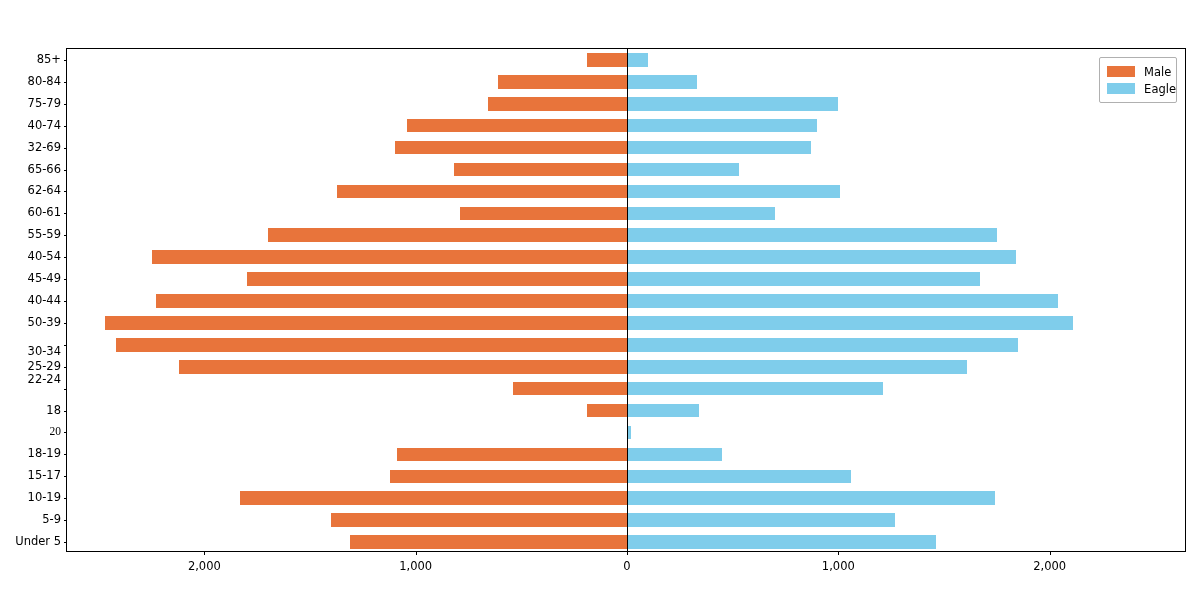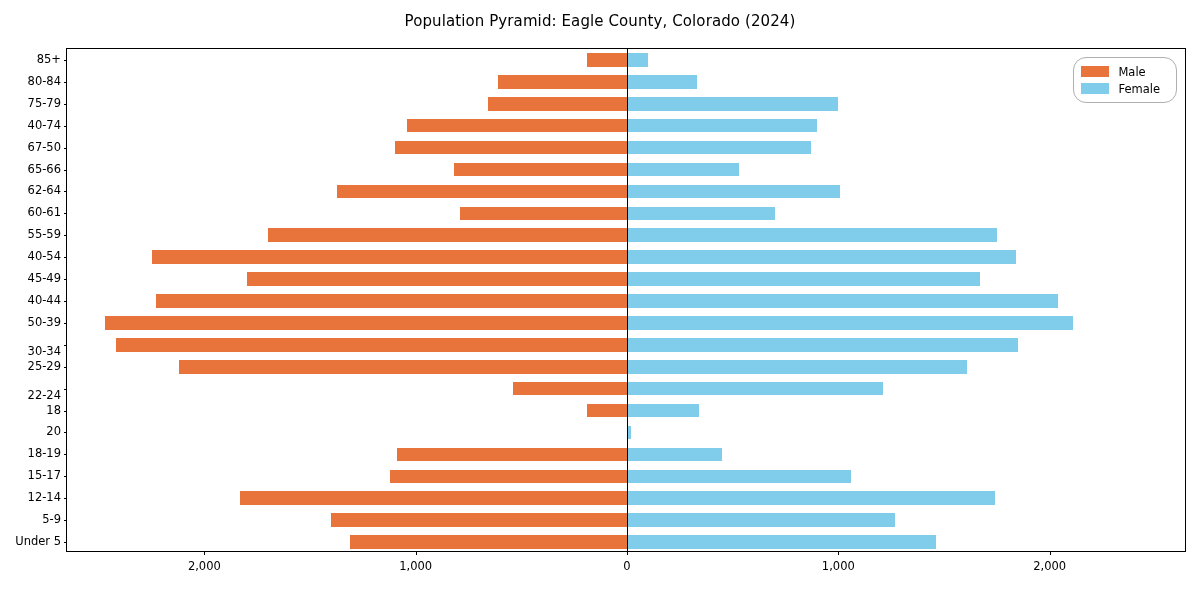--- a/index.html
+++ b/index.html
@@ -116,22 +116,22 @@
     line-height: 1;
   }
 
   
   #legend {
     position: absolute;
     right: 8px;
     top: 8px;
     background: #ffffff;
     border: 1px solid #b0b0b0;
-    border-radius: 13px;
-    padding: 5px 16px 5px 7px;
+    border-radius: 2px;
+    padding: 5px 0 5px 7px;
     z-index: 10;
   }
   .legend-entry {
     display: flex;
     align-items: center;
     height: 17px;
   }
   .legend-swatch {
     width: 28px;
     height: 11px;
@@ -142,21 +142,20 @@
     font-size: 11.5px;
     color: #000000;
     white-space: nowrap;
   }
 </style>
 </head>
 <body>
 
 <div id="figure">
 
-  <div id="chart-title">Population Pyramid: Eagle County, Colorado (2024)</div>
 
   <div id="plot-area">
 
     <div id="bars-layer">
         <div class="bar-row" style="top: 4.16348px; height: 13.5861px;">
           <div class="bar bar-male" style="left: 519.849px; width: 40.1509px; background: rgb(232, 116, 59);"></div>
           <div class="bar bar-female" style="left: 560px; width: 21.1321px; background: rgb(127, 205, 235);"></div>
         </div>
         <div class="bar-row" style="top: 26.0765px; height: 13.5861px;">
           <div class="bar bar-male" style="left: 431.094px; width: 128.906px; background: rgb(232, 116, 59);"></div>
@@ -253,21 +252,21 @@
     <div id="yaxis-layer">
         <div class="ytick-mark" style="top: 10.9565px;"></div>
         <div class="ytick-label" style="top: 4.95652px; left: -62px; width: 56px; right: auto;">85+</div>
         <div class="ytick-mark" style="top: 32.8696px;"></div>
         <div class="ytick-label" style="top: 26.8696px; left: -62px; width: 56px; right: auto;">80-84</div>
         <div class="ytick-mark" style="top: 54.7826px;"></div>
         <div class="ytick-label" style="top: 48.7826px; left: -62px; width: 56px; right: auto;">75-79</div>
         <div class="ytick-mark" style="top: 76.6957px;"></div>
         <div class="ytick-label" style="top: 70.6957px; left: -62px; width: 56px; right: auto;">40-74</div>
         <div class="ytick-mark" style="top: 98.6087px;"></div>
-        <div class="ytick-label" style="top: 92.6087px; left: -62px; width: 56px; right: auto;">67-50</div>
+        <div class="ytick-label" style="top: 92.6087px; left: -62px; width: 56px; right: auto;">32-69</div>
         <div class="ytick-mark" style="top: 120.522px;"></div>
         <div class="ytick-label" style="top: 114.522px; left: -62px; width: 56px; right: auto;">65-66</div>
         <div class="ytick-mark" style="top: 142.435px;"></div>
         <div class="ytick-label" style="top: 136.435px; left: -62px; width: 56px; right: auto;">62-64</div>
         <div class="ytick-mark" style="top: 164.348px;"></div>
         <div class="ytick-label" style="top: 158.348px; left: -62px; width: 56px; right: auto;">60-61</div>
         <div class="ytick-mark" style="top: 186.261px;"></div>
         <div class="ytick-label" style="top: 180.261px; left: -62px; width: 56px; right: auto;">55-59</div>
         <div class="ytick-mark" style="top: 208.174px;"></div>
         <div class="ytick-label" style="top: 202.174px; left: -62px; width: 56px; right: auto;">40-54</div>
@@ -275,31 +274,31 @@
         <div class="ytick-label" style="top: 224.087px; left: -62px; width: 56px; right: auto;">45-49</div>
         <div class="ytick-mark" style="top: 252px;"></div>
         <div class="ytick-label" style="top: 246px; left: -62px; width: 56px; right: auto;">40-44</div>
         <div class="ytick-mark" style="top: 273.913px;"></div>
         <div class="ytick-label" style="top: 267.913px; left: -62px; width: 56px; right: auto;">50-39</div>
         <div class="ytick-mark" style="top: 295.826px;"></div>
         <div class="ytick-label" style="top: 289.826px; left: -62px; width: 56px; right: auto; margin-top: 7px;">30-34</div>
         <div class="ytick-mark" style="top: 317.739px;"></div>
         <div class="ytick-label" style="top: 311.739px; left: -62px; width: 56px; right: auto;">25-29</div>
         <div class="ytick-mark" style="top: 339.652px;"></div>
-        <div class="ytick-label" style="top: 341px; left: -62px; width: 56px; right: auto; text-align: right;">22-24</div>
+        <div class="ytick-label" style="top: 325px; left: -62px; width: 56px; right: auto; text-align: right;">22-24</div>
         <div class="ytick-mark" style="top: 361.565px;"></div>
         <div class="ytick-label" style="top: 355.565px; left: -62px; width: 56px; right: auto;">18</div>
         <div class="ytick-mark" style="top: 383.478px;"></div>
-        <div class="ytick-label" style="top: 377.478px; left: -62px; width: 56px; right: auto;">20</div>
+        <div class="ytick-label" style="top: 377.478px; left: -62px; width: 56px; right: auto; font-family: Liberation Serif, serif;">20</div>
         <div class="ytick-mark" style="top: 405.391px;"></div>
         <div class="ytick-label" style="top: 399.391px; left: -62px; width: 56px; right: auto;">18-19</div>
         <div class="ytick-mark" style="top: 427.304px;"></div>
         <div class="ytick-label" style="top: 421.304px; left: -62px; width: 56px; right: auto;">15-17</div>
         <div class="ytick-mark" style="top: 449.217px;"></div>
-        <div class="ytick-label" style="top: 443.217px; left: -62px; width: 56px; right: auto;">12-14</div>
+        <div class="ytick-label" style="top: 443.217px; left: -62px; width: 56px; right: auto;">10-19</div>
         <div class="ytick-mark" style="top: 471.13px;"></div>
         <div class="ytick-label" style="top: 465.13px; left: -62px; width: 56px; right: auto;">5-9</div>
         <div class="ytick-mark" style="top: 493.043px;"></div>
         <div class="ytick-label" style="top: 487.043px; left: -62px; width: 56px; right: auto;">Under 5</div>
       </div>
     <div id="xaxis-layer">
         <div class="xtick-mark" style="left: 137.358px;"></div>
         <div class="xtick-label" style="left: 137.358px;">2,000</div>
         <div class="xtick-mark" style="left: 348.679px;"></div>
         <div class="xtick-label" style="left: 348.679px;">1,000</div>
@@ -311,18 +310,18 @@
         <div class="xtick-label" style="left: 982.642px;">2,000</div>
       </div>
 
     <div id="legend">
         <div class="legend-entry">
           <span class="legend-swatch" style="background: rgb(232, 116, 59);"></span>
           <span class="legend-label">Male</span>
         </div>
         <div class="legend-entry">
           <span class="legend-swatch" style="background: rgb(127, 205, 235);"></span>
-          <span class="legend-label">Female</span>
+          <span class="legend-label">Eagle</span>
         </div>
       </div>
 
   </div>
 </div>
 
 </body></html>

